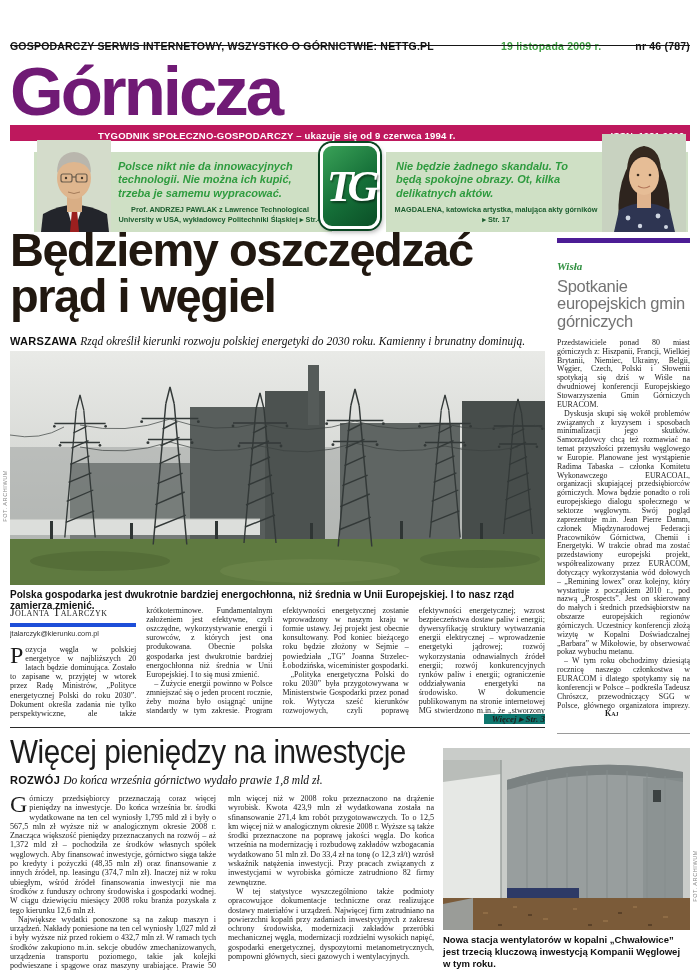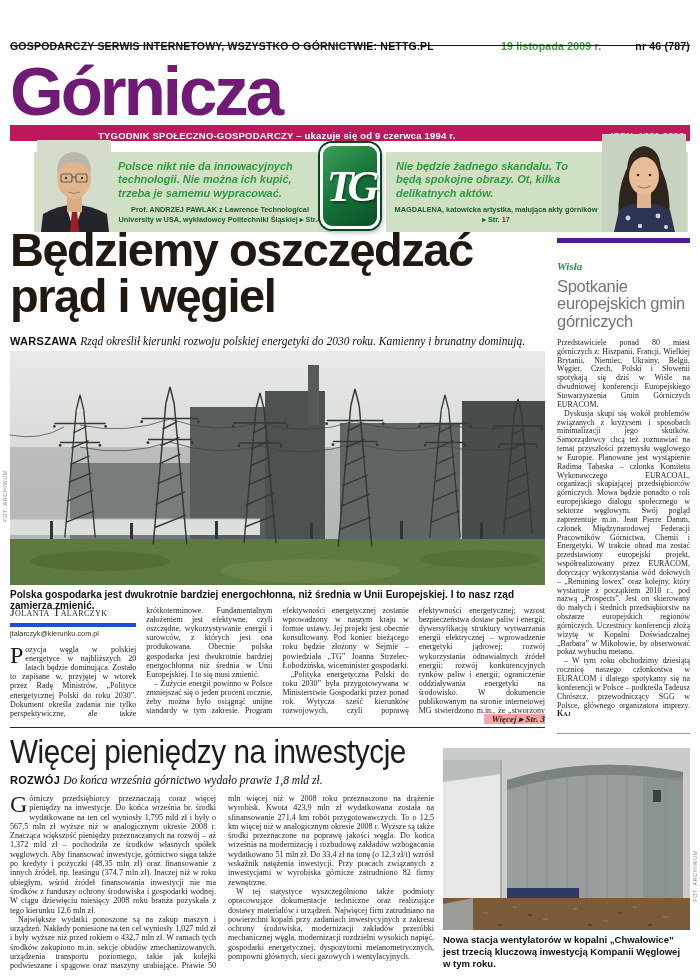--- a/index.html
+++ b/index.html
@@ -50,29 +50,29 @@
   #credit2 { left:692px; top:850px; }
   #main-caption { position:absolute; top:589px; left:10px; width:535px; font-size:10px; font-weight:bold; color:#101010; }
 
   #lead-body { position:absolute; top:606px; left:10px; width:535px; height:118px; column-count:4; column-gap:10px; column-fill:auto; overflow:hidden; font-family:"Liberation Serif", serif; font-size:8px; line-height:1.14; text-align:justify; color:#1d1d1d; }
   .byline { margin-bottom:7px; }
   .byline-name { font-size:12px; font-variant:small-caps; letter-spacing:.4px; border-bottom:4px solid #1d4ed8; padding-bottom:3px; color:#222; }
   .byline-email { font-family:"Liberation Sans", sans-serif; font-size:7.3px; padding-top:3px; color:#333; }
   .artp { margin:0; }
   .artp + .artp { text-indent:8px; }
   .dropcap { float:left; font-size:24px; line-height:19px; padding:1px 2px 0 0; }
-  #lead-more { position:absolute; right:0; bottom:0; background:#fca5a5; padding-left:8px; font-family:"Liberation Serif", serif; font-style:italic; font-weight:bold; font-size:9px; }
+  #lead-more { position:absolute; right:0; bottom:0; background:#0f766e; padding-left:8px; font-family:"Liberation Serif", serif; font-style:italic; font-weight:bold; font-size:9px; }
 
   
   #sidebar { position:absolute; top:238px; left:557px; width:133px; height:495px; border-top:5px solid #4c1d95; padding-top:17px; }
   .sb-kicker { font-family:"Liberation Serif", serif; font-style:italic; font-weight:bold; font-size:11px; color:#2f8f3f; }
   .sb-head { font-size:16.5px; line-height:1.05; letter-spacing:-.3px; color:#737373; margin:6px 0 9px; font-weight:400; }
   .sb-body { font-family:"Liberation Serif", serif; font-size:7.9px; line-height:1.12; text-align:justify; color:#1d1d1d; height:408px; overflow:hidden; }
   .sb-body .artp + .artp { text-indent:7px; }
-  .sig { font-variant:small-caps; font-weight:bold; font-family:"Liberation Serif", serif; }
+  .sig { font-variant:small-caps; font-weight:bold; font-family:"Liberation Serif", serif;margin-left:48px; }
 
   
   #rule-left { position:absolute; top:727px; left:10px; width:535px; height:1px; background:#2a2a2a; }
   #rule-right { position:absolute; top:733px; left:557px; width:133px; height:1px; background:#9a9a9a; }
 
   
   #story2-head { position:absolute; top:733px; left:10px; font-size:33px; font-weight:400; letter-spacing:-.5px; color:#1c1c1c; transform:scaleX(.9); transform-origin:left top; white-space:nowrap; }
   #story2-kicker { position:absolute; top:774px; left:10px; width:430px; font-size:11px; color:#111; }
   #story2-body { position:absolute; top:794px; left:10px; width:424px; height:181px; column-count:2; column-gap:12px; column-fill:auto; overflow:hidden; font-family:"Liberation Serif", serif; font-size:8.1px; line-height:1.15; text-align:justify; color:#1d1d1d; }
   #photo2 { position:absolute; top:748px; left:443px; width:247px; height:182px; background:#c9ccc9; }

